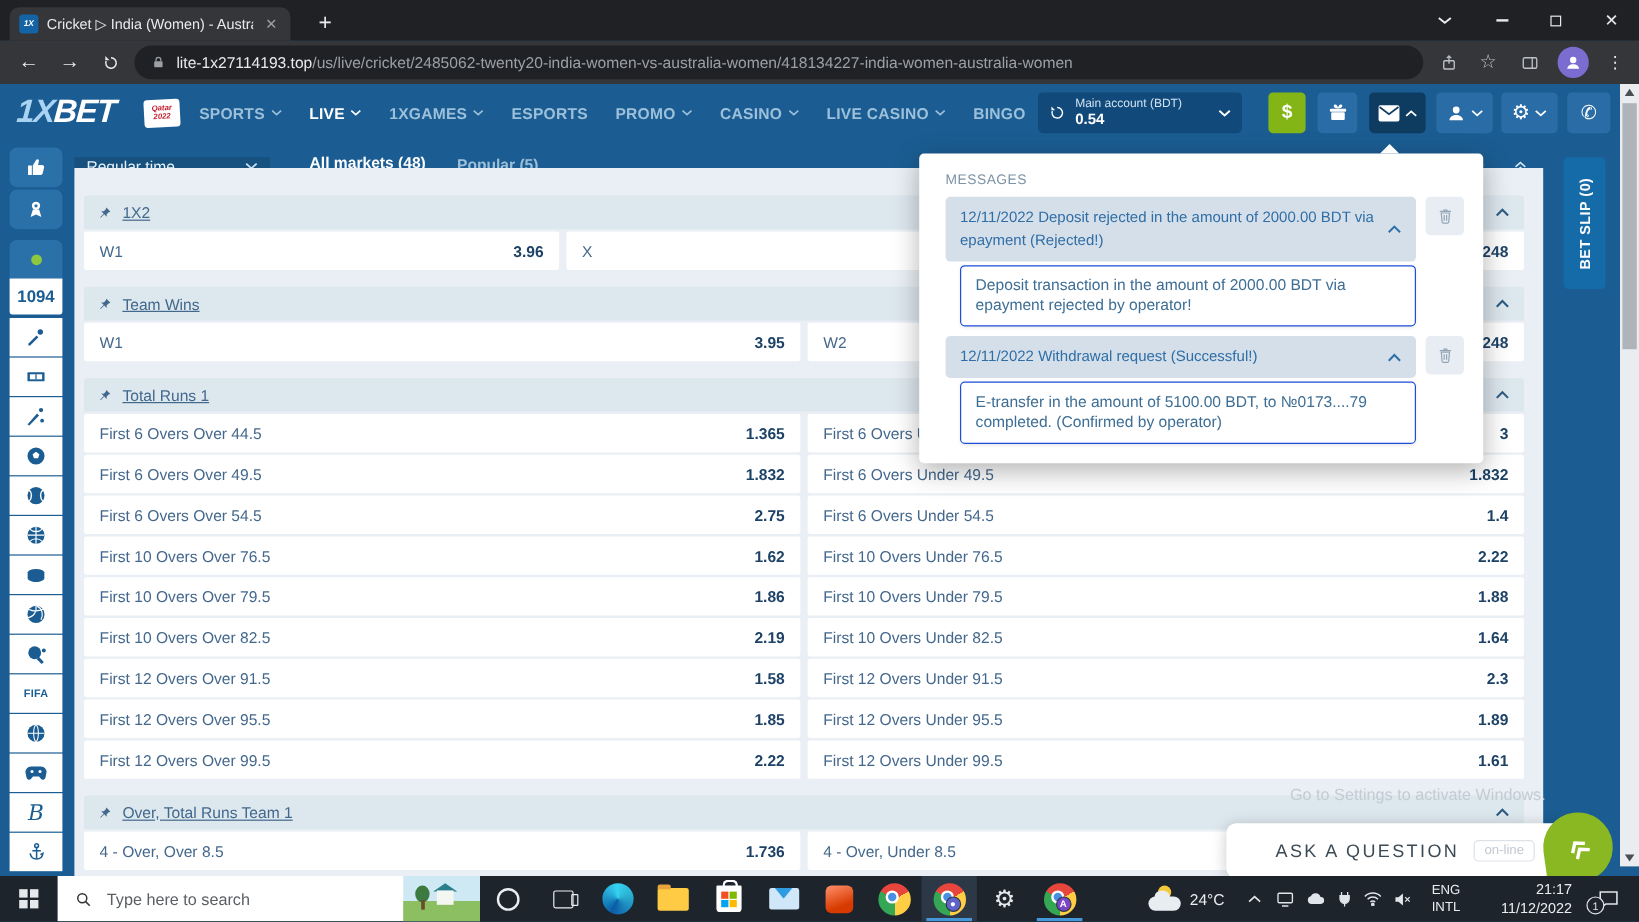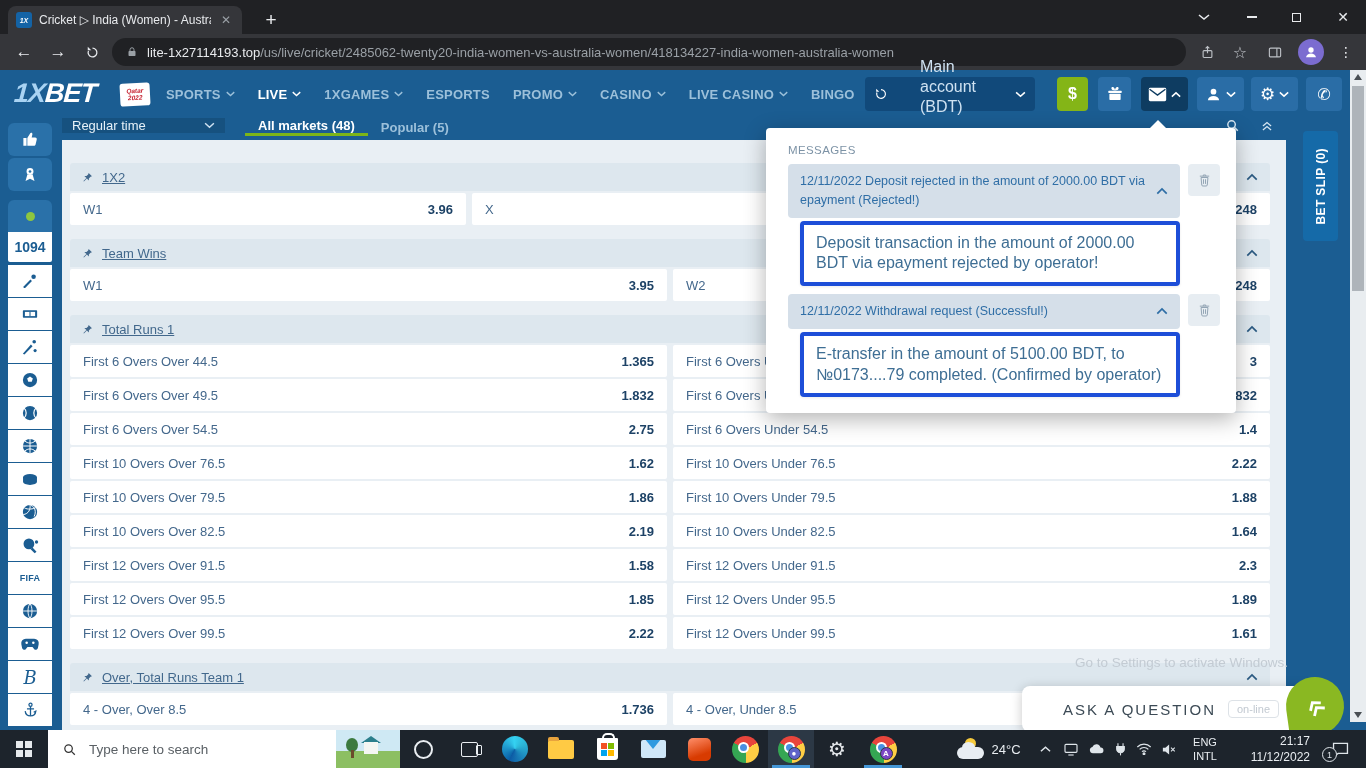--- a/index.html
+++ b/index.html
@@ -40,32 +40,32 @@
   #logo{position:absolute;left:14px;top:8px;font-size:27px;font-weight:900;font-style:italic;letter-spacing:-1px;transform:skewX(-4deg);}
   #logo .lx{color:#a9d3f3;}  #logo .lb{color:#fff;}
   #qatar{position:absolute;left:120px;top:13px;width:30px;height:23px;background:#fff;border-radius:3px;
        color:#c51f2e;font-size:6.5px;font-weight:bold;font-style:italic;text-align:center;line-height:1.15;
        padding-top:4px;transform:rotate(-3deg);}
   #main-nav{position:absolute;left:166px;top:0;height:48px;display:flex;align-items:center;gap:23px;}
   .nav-item{display:flex;align-items:center;gap:5px;color:#9cc0da;font-size:13px;font-weight:bold;letter-spacing:.2px;}
   .nav-item.active{color:#fff;}
   #account-box{position:absolute;left:865px;top:7px;width:170px;height:34px;background:#11497a;border-radius:4px;
        display:flex;align-items:center;padding:0 9px;gap:8px;}
-  #account-box .acct-l{font-size:16px;color:#cfe2f2;line-height:1.25;margin-left:24px;}
+  #account-box .acct-l{font-size:10px;color:#cfe2f2;line-height:1.25;}
   #account-box .acct-b{font-size:12.5px;color:#fff;font-weight:bold;line-height:1.1;}
   .hbtn{position:absolute;top:7px;height:34px;border-radius:4px;display:flex;align-items:center;justify-content:center;gap:4px;}
   #btn-money{left:1057px;width:31px;background:#84b517;color:#fff;font-size:16px;font-weight:bold;}
   #btn-gift{left:1098px;width:33px;background:#2a6da6;}
   #btn-mail{left:1141px;width:47px;background:#0e3c61;}
   #btn-person{left:1197px;width:47px;background:#2a6da6;}
   #btn-gear{left:1251px;width:47px;background:#2a6da6;color:#fff;font-size:17px;}
   #btn-phone{left:1306px;width:36px;background:#2a6da6;color:#fff;font-size:16px;}
 
   
-  #market-bar{position:absolute;top:118px;left:62px;width:1224px;height:28px;background:#1b5d92;display:flex;align-items:flex-start;}
+  #market-bar{position:absolute;top:118px;left:62px;width:1224px;height:28px;background:#1b5d92;display:flex;align-items:flex-end;}
   #time-box{width:163px;background:#16517f;display:flex;align-items:center;padding:0 10px;color:#e6f1f8;font-size:13px;}
   #time-box .cv{margin-left:auto;}
   .mtab{display:flex;align-items:center;padding:0 13px;font-size:13px;font-weight:bold;color:#9cc0da;position:relative;}
   .mtab.first{margin-left:20px;}
   .mtab.active{color:#fff;border-bottom:3px solid #7cb518;}
   #mb-icons{margin-left:auto;display:flex;align-items:center;gap:20px;color:#d6e6f2;padding-right:12px;}
 
   
   #sidebar{position:absolute;left:8px;top:123px;width:44px;}
   .tile{width:44px;display:flex;align-items:center;justify-content:center;}
@@ -100,22 +100,22 @@
   #messages-panel{position:absolute;left:766px;top:128px;width:470px;background:#fff;border-radius:4px;
        box-shadow:0 6px 22px rgba(0,0,0,.30);z-index:50;padding:16px 16px 14px 22px;}
   #messages-panel:before{content:"";position:absolute;top:-8px;left:384px;border:8px solid transparent;
        border-bottom:8px solid #fff;border-top:none;}
   #messages-title{font-size:11.5px;color:#7d93a6;letter-spacing:.4px;margin-bottom:4px;}
   .msg-row{display:grid;grid-template-columns:1fr 32px;gap:8px;margin-top:8px;}
   .msg-hdr{background:#d5dfe9;border-radius:4px;padding:8px 12px;display:flex;align-items:center;
        color:#2f6ea6;font-size:12.5px;line-height:1.5;}
   .msg-hdr .txt{flex:1;padding-right:8px;}
   .trash-btn{height:32px;background:#e7edf2;border-radius:4px;display:flex;align-items:center;justify-content:center;align-self:start;}
-  .msg-body{margin:3px 40px 2px 12px;background:#fff;border:4px solid #1d4ed8;border-radius:4px;
-       box-shadow:0 1px 3px rgba(0,0,0,.08);padding:8px 12px;color:#3e6e94;font-size:16px;line-height:1.3;}
+  .msg-body{margin:3px 40px 2px 12px;background:#fff;border:1px solid #1d4ed8;border-radius:4px;
+       box-shadow:0 1px 3px rgba(0,0,0,.08);padding:8px 12px;color:#3e6e94;font-size:13px;line-height:1.3;}
 
   
   #betslip{position:absolute;left:1303px;top:131px;width:35px;height:110px;background:#156aa8;border-radius:4px;
        z-index:10;display:flex;align-items:center;justify-content:center;}
   #betslip span{writing-mode:vertical-rl;transform:rotate(180deg);color:#fff;font-size:12px;font-weight:bold;letter-spacing:.4px;}
   #scrollbar{position:absolute;left:1350px;top:70px;width:16px;height:652px;background:#e9edf0;z-index:60;}
   #scrollbar .arr{position:absolute;left:0;width:16px;height:14px;display:flex;align-items:center;justify-content:center;}
   #scrollbar .tri-up{width:0;height:0;border-left:4px solid transparent;border-right:4px solid transparent;border-bottom:6px solid #4a4f54;}
   #scrollbar .tri-dn{width:0;height:0;border-left:4px solid transparent;border-right:4px solid transparent;border-top:6px solid #4a4f54;}
   #sb-thumb{position:absolute;left:2px;top:16px;width:12px;height:205px;background:#aeb4ba;}

